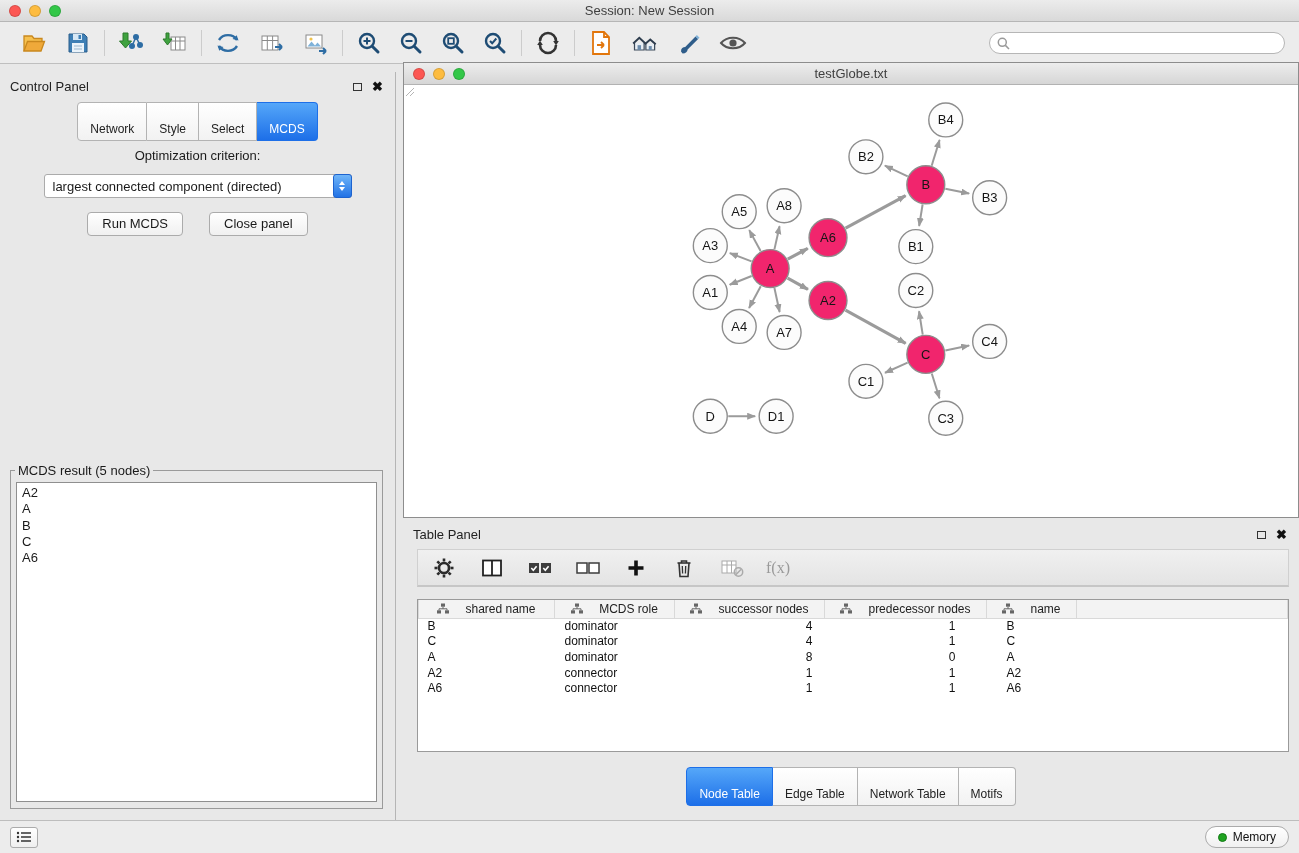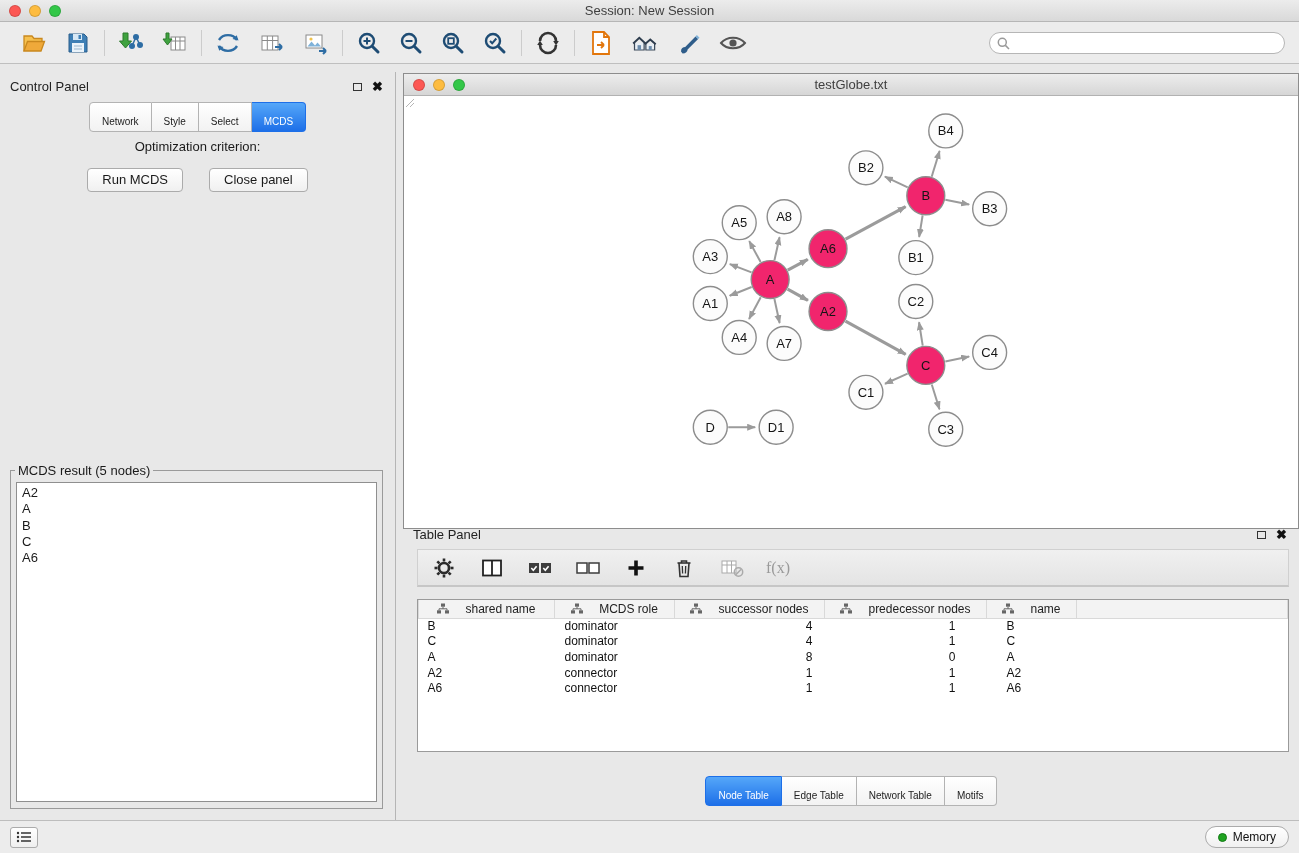--- a/index.html
+++ b/index.html
@@ -43,21 +43,21 @@
     background:#e8e8e8; border-right:1px solid #b5b5b5;
   }
   .panel-header { display:flex; align-items:center; padding:7px 12px 4px 10px; color:#222; }
   .panel-header .hicons { margin-left:auto; display:flex; gap:10px; align-items:center; }
   .float-box { width:9px; height:8px; border:1.5px solid #333; display:inline-block; }
   .close-x { font-weight:bold; color:#111; font-size:13px; line-height:10px; }
 
   .seg { display:flex; justify-content:center; }
   .seg-wrap { display:flex; justify-content:center; margin-top:4px; }
   .seg-tab {
-    font-size:10px; padding:13px 12px 4px; background:linear-gradient(#ffffff,#f2f2f2);
+    font-size:12px; padding:19px 12px 4px; background:linear-gradient(#ffffff,#f2f2f2);
     border:1px solid #b3b3b3; border-left:none; color:#222; cursor:default; white-space:nowrap;
   }
   .seg-tab:first-child { border-left:1px solid #b3b3b3; border-radius:4px 0 0 4px; }
   .seg-tab:last-child { border-radius:0 4px 4px 0; }
   .seg-tab.active { background:linear-gradient(#55a7f9,#1d6fe8); color:#fff; border-color:#1d6fe8; }
 
   .opt-label { text-align:center; margin-top:7px; }
   .combo {
     width:308px; height:24px; margin:11px auto 0; background:#fff;
     border:1px solid #ababab; border-radius:3px; position:relative;
@@ -84,21 +84,21 @@
   }
   .result-group legend { margin-left:4px; padding:0 3px; }
   .result-list {
     position:absolute; left:5px; right:5px; top:4px; bottom:6px;
     background:#fff; border:1px solid #8f8f8f; overflow:auto; padding:2px 0;
   }
   .list-item { padding:0 5px; line-height:16.3px; font-size:13px; cursor:default; }
 
   
   #network-window {
-    position:absolute; left:403px; top:73px; width:896px; height:456px;
+    position:absolute; left:403px; top:62px; width:896px; height:456px;
     background:#fff; border:1px solid #8d8d8d;
   }
   .win-titlebar {
     height:22px; background:linear-gradient(#ededed,#d6d6d6); border-bottom:1px solid #b2b2b2;
     position:relative; display:flex; align-items:center; justify-content:center; font-size:13px; color:#3f3f3f;
   }
   .win-titlebar .traffic { top:5px; }
   .win-content { position:absolute; top:23px; left:0; right:0; bottom:0; background:#fff; }
   .win-content svg { width:100%; height:100%; display:block; }
   .resize-grip { position:absolute; right:1px; bottom:1px; }
@@ -324,20 +324,27 @@
   </div>
   <div class="seg-wrap">
     <div class="seg">
         <div class="seg-tab">Network</div>
         <div class="seg-tab">Style</div>
         <div class="seg-tab">Select</div>
         <div class="seg-tab active">MCDS</div>
       </div>
   </div>
   <div class="opt-label">Optimization criterion:</div>
+  <div class="combo">
+    <span>largest connected component (directed)</span>
+    <span class="combo-stepper">
+      <span class="tri-up"></span>
+        <span class="tri-down"></span>
+    </span>
+  </div>
   <div class="btn-row">
     <button class="btn">Run MCDS</button>
     <button class="btn">Close panel</button>
   </div>
   <fieldset class="result-group">
     <legend>MCDS result (5 nodes)</legend>
     <div class="result-list">
         <div class="list-item">A2</div>
         <div class="list-item">A</div>
         <div class="list-item">B</div>

